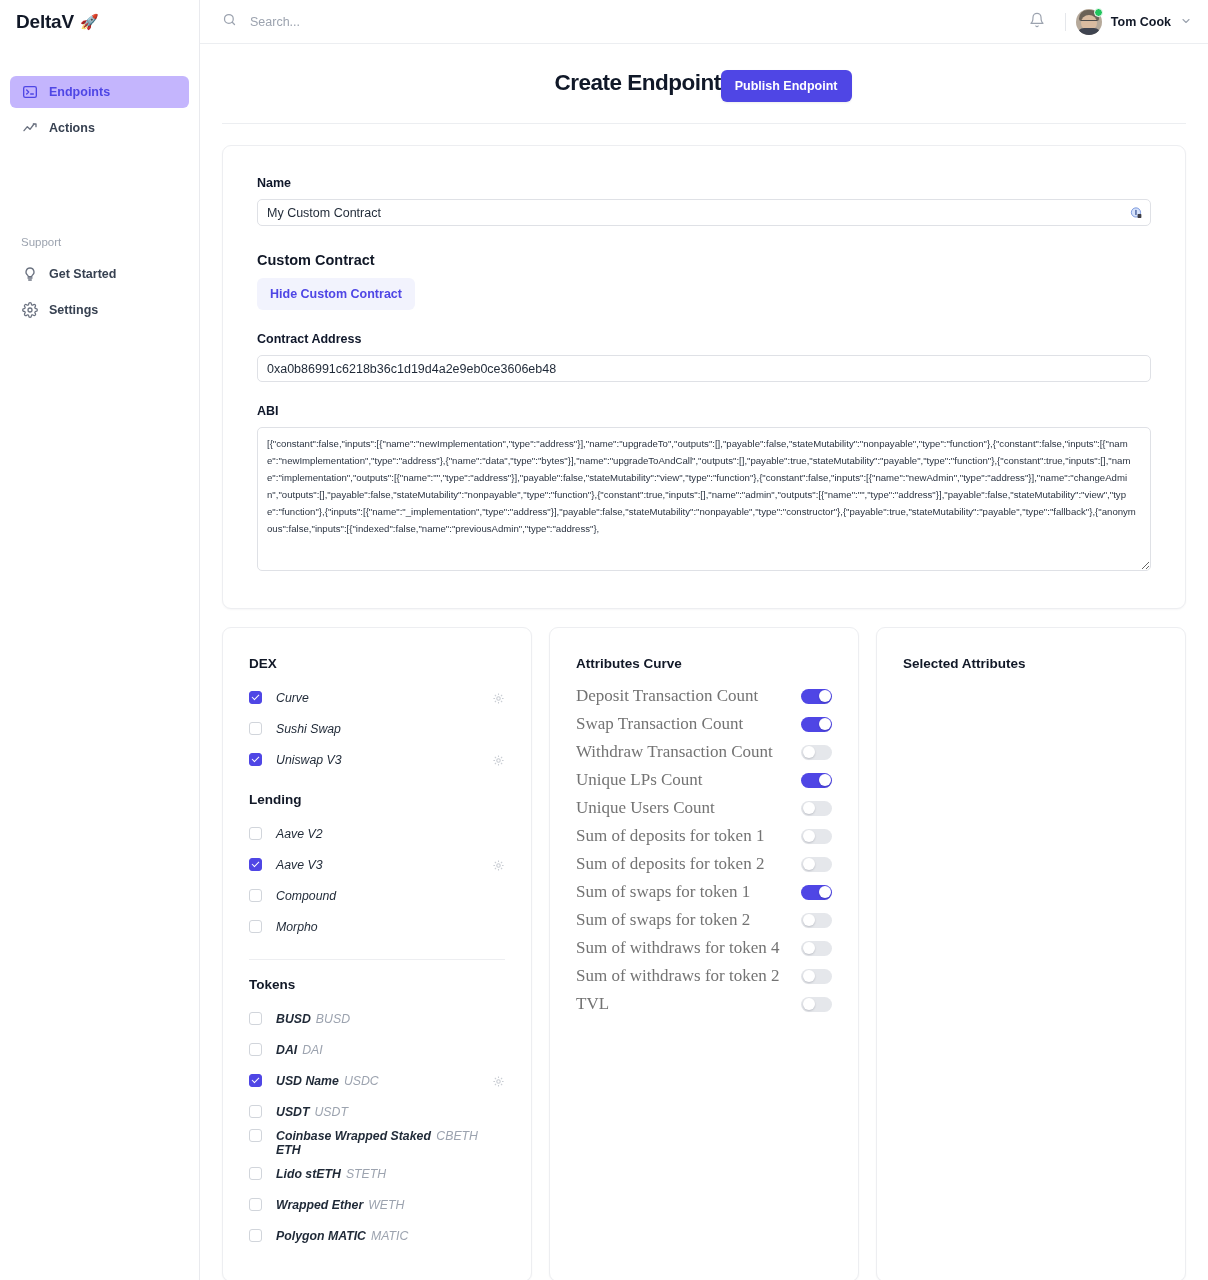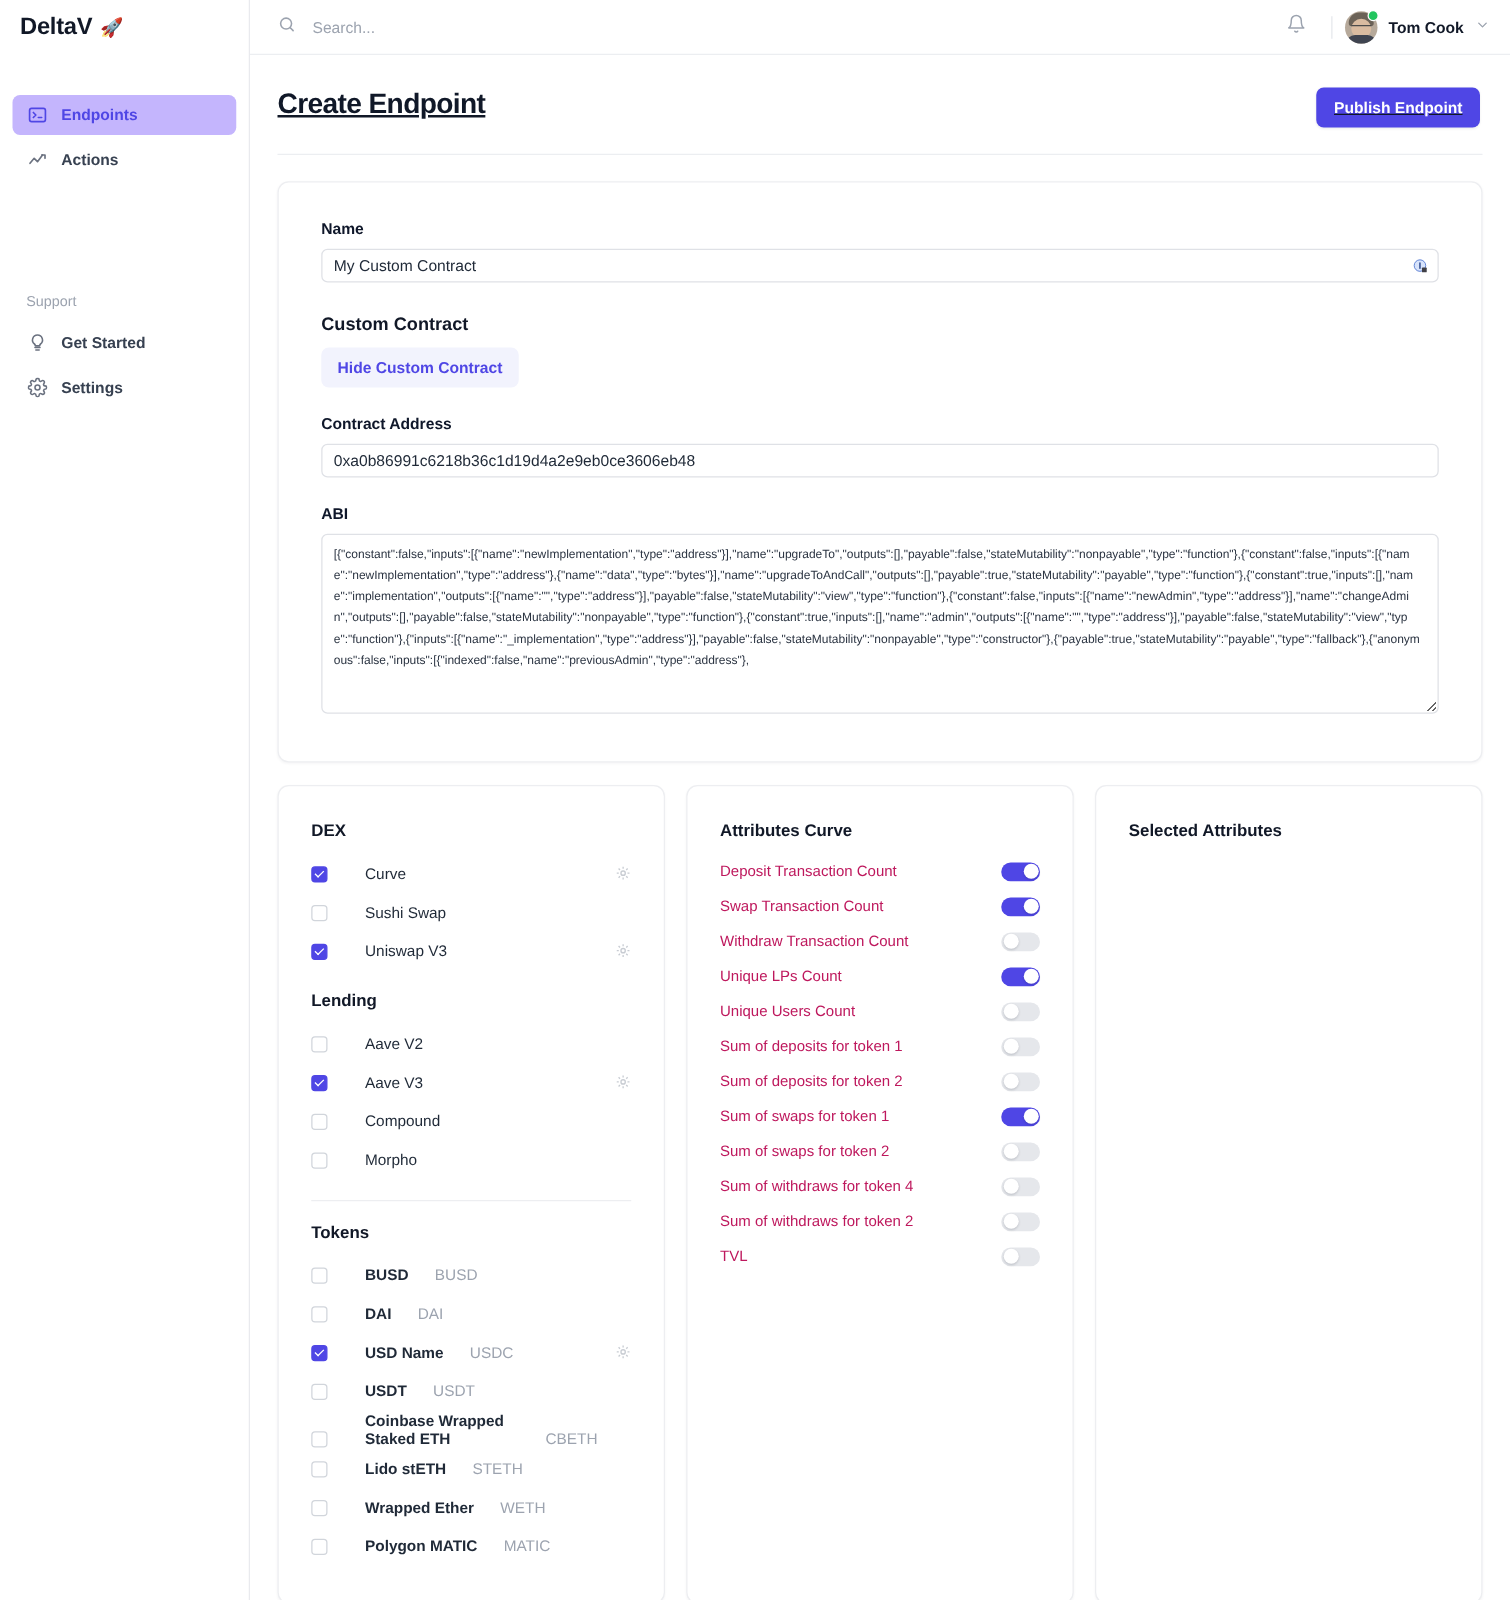--- a/index.html
+++ b/index.html
@@ -83,21 +83,21 @@
   .status-dot {
     position: absolute; right: -1px; top: -1px;
     width: 9px; height: 9px; border-radius: 50%;
     background: #22c55e; border: 1.5px solid #fff;
   }
   .user-name { font-size: 12.5px; font-weight: 700; color: #111827; }
 
   
   .page-head {
     padding: 26px 24px 0 22px;
-    display: flex; align-items: flex-start; justify-content: space-between; text-decoration: underline;
+    display: flex; align-items: flex-start; justify-content: center;
   }
   .page-title { font-size: 22.5px; font-weight: 700; letter-spacing: -0.5px; color: #101828; }
   .publish-btn {
     background: #4f46e5; color: #fff;
     border: none; border-radius: 6px;
     font-size: 12.5px; font-weight: 600;
     padding: 9px 14px; cursor: pointer;
     font-family: "Liberation Sans", sans-serif;
     box-shadow: 0 1px 2px rgba(16,24,40,.08);
   }
@@ -159,21 +159,21 @@
   .panel-attr { width: 310px; flex: 0 0 310px; }
   .panel-sel { flex: 1; }
   .panel-h { font-size: 13.5px; font-weight: 700; color: #111827; margin-bottom: 11px; }
   .panel-h.sub { margin-top: 17px; }
 
   .check-row {
     display: flex; align-items: center;
     height: 31px;
     gap: 14px;
   }
-  .check-row .grow { flex: 1; display: flex; align-items: flex-end; gap: 30px; }
+  .check-row .grow { flex: 1; display: flex; align-items: flex-start; gap: 14px; font-style: italic; }
   .cbox {
     width: 13px; height: 13px; flex: 0 0 13px;
     border: 1px solid #d1d5db; border-radius: 3px;
     background: #fff; cursor: pointer;
     display: flex; align-items: center; justify-content: center;
   }
   .cbox.on { background: #4f46e5; border-color: #4f46e5; }
   .cbox.on::after {
     content: ""; width: 6px; height: 3px;
     border-left: 1.6px solid #fff; border-bottom: 1.6px solid #fff;
@@ -184,21 +184,21 @@
   .sym { color: #9ca3af; font-weight: 400; }
   .gear { width: 13px; height: 13px; cursor: pointer; opacity: .55; }
   .gear-spacer { width: 13px; height: 13px; }
   .divider-line { height: 1px; background: #edeef1; margin: 17px 0 17px 0; }
 
   
   .toggle-row {
     display: flex; align-items: center; justify-content: space-between;
     height: 28px;
   }
-  .toggle-label { font-size: 12px; color: #be185d; }
+  .toggle-label { font-size: 17px; color: #737373; font-family: Liberation Serif, serif; }
   .switch {
     width: 31px; height: 15px; border-radius: 999px;
     background: #e5e7eb; position: relative; cursor: pointer;
     flex: 0 0 31px;
   }
   .switch.on { background: #4f46e5; }
   .switch .knob {
     position: absolute; top: 1.5px; left: 1.5px;
     width: 12px; height: 12px; border-radius: 50%;
     background: #fff; box-shadow: 0 1px 2px rgba(16,24,40,.18);

